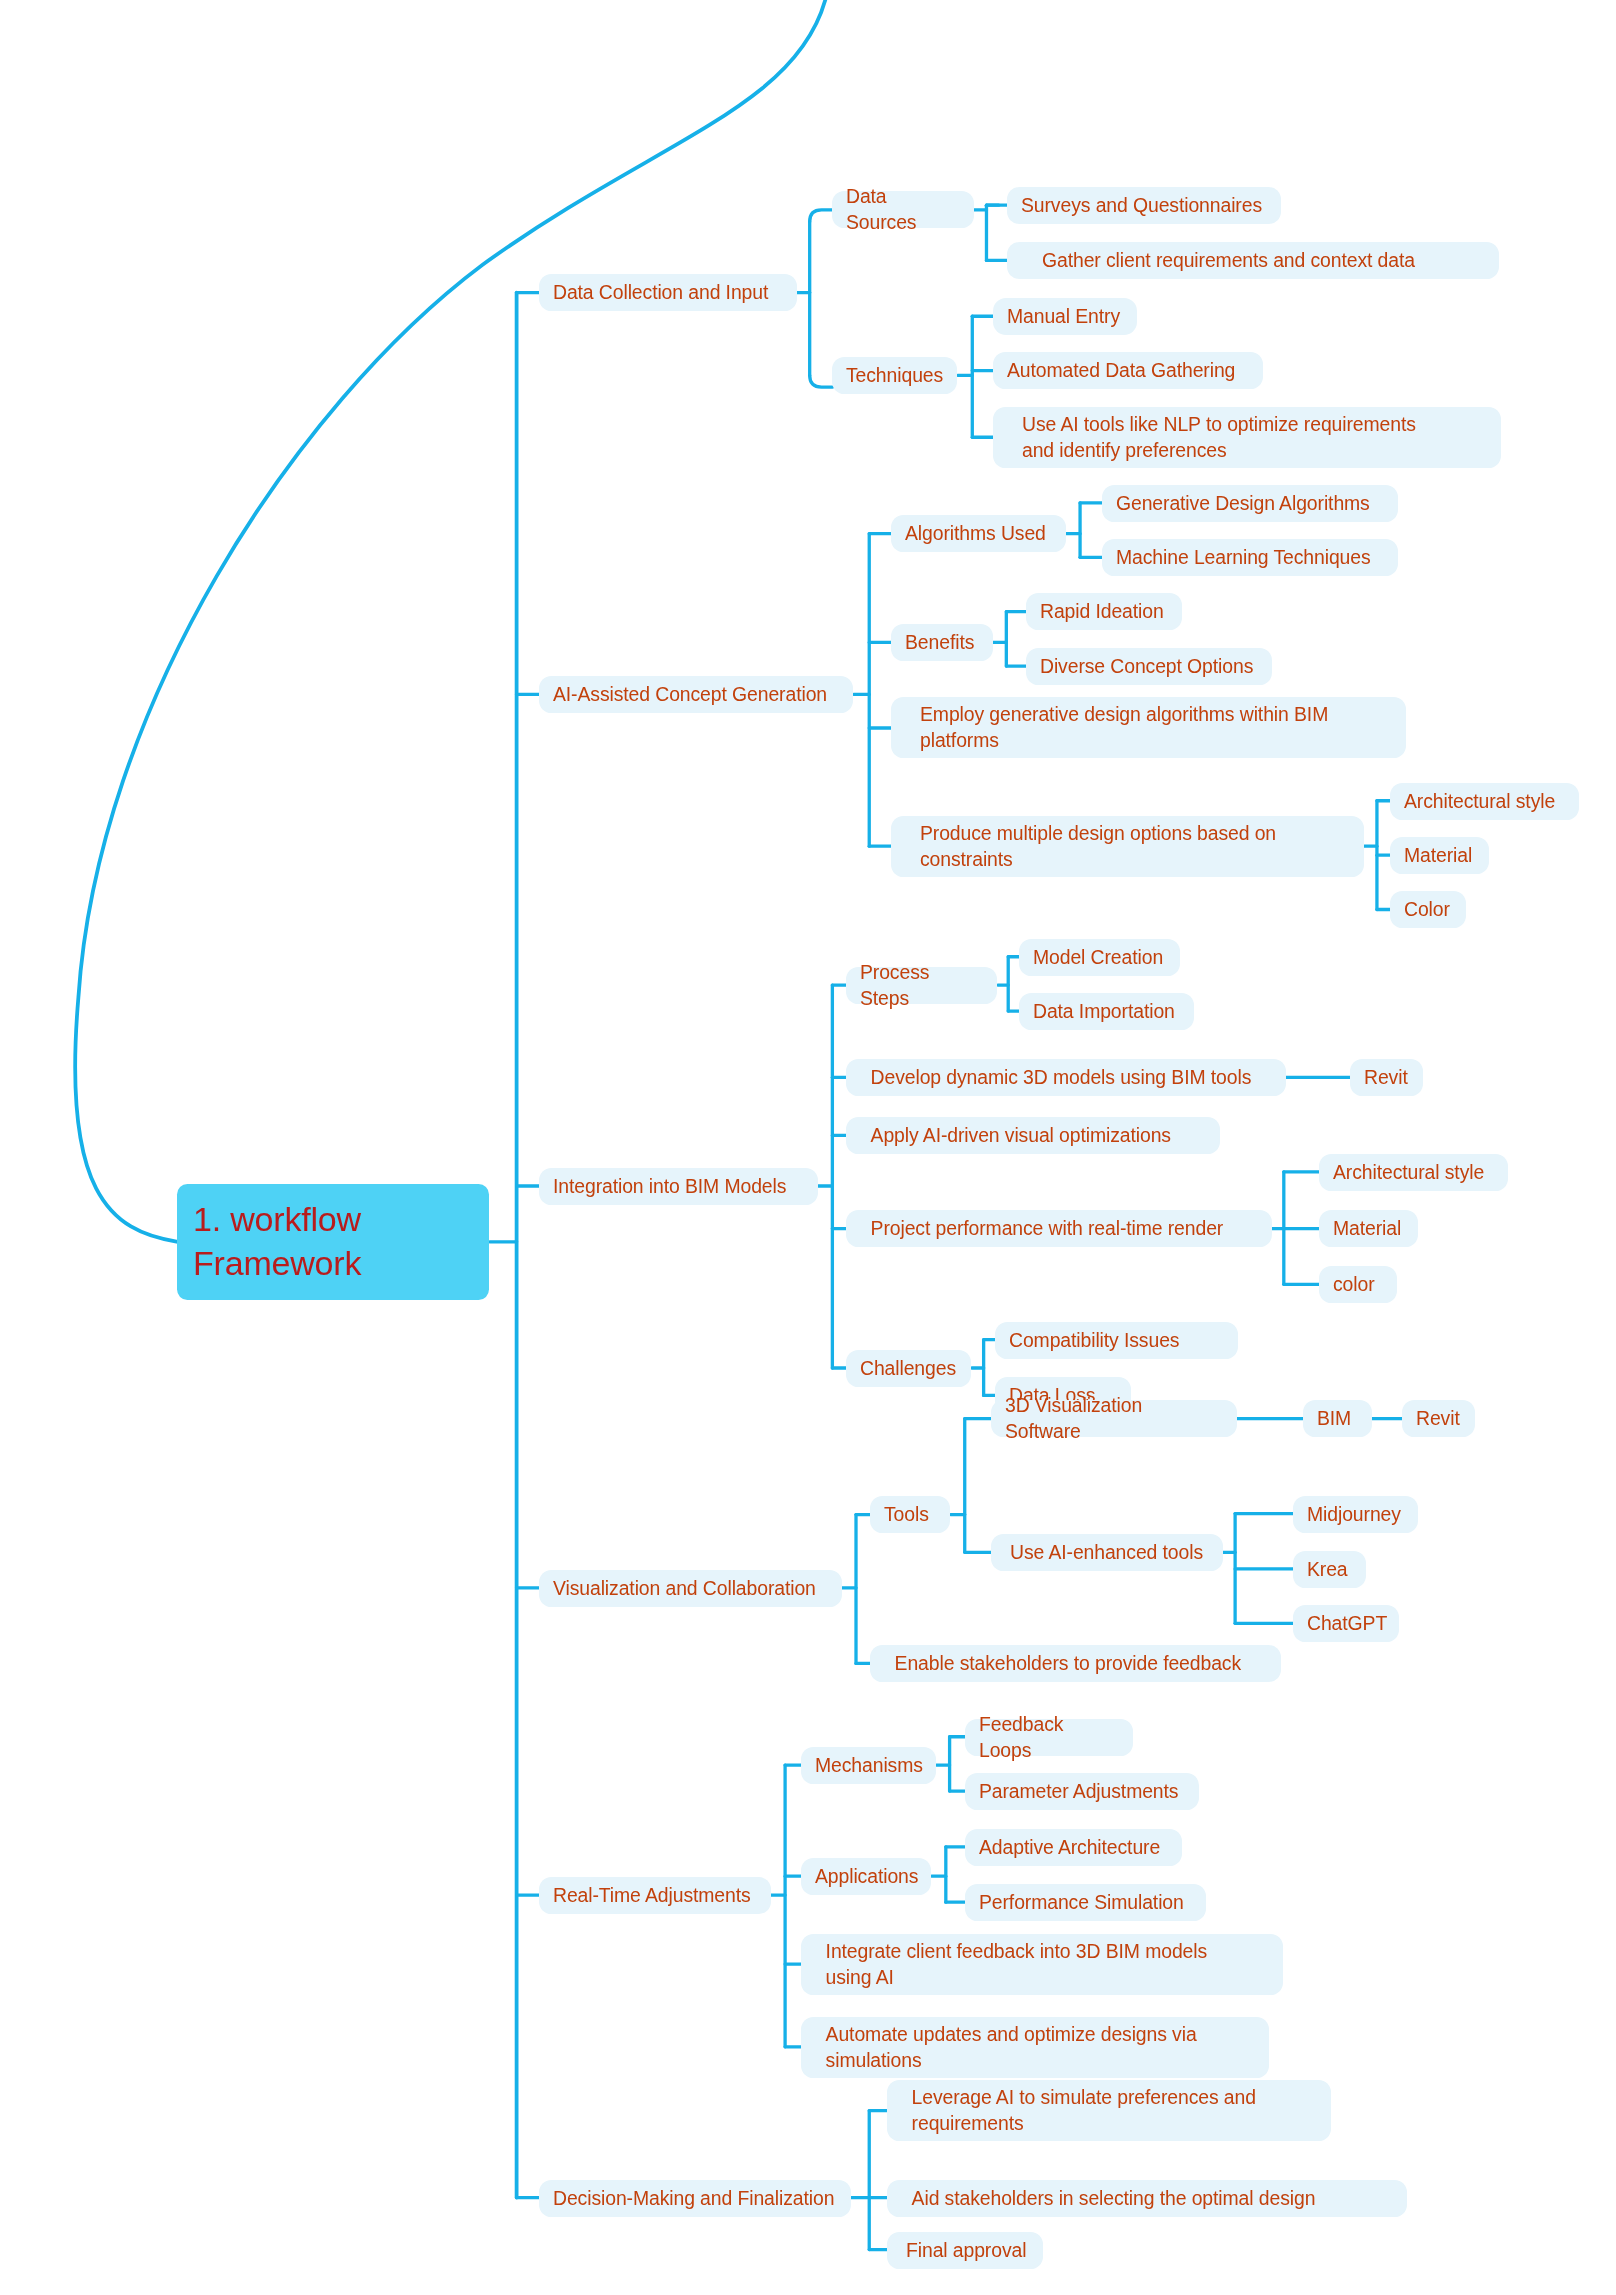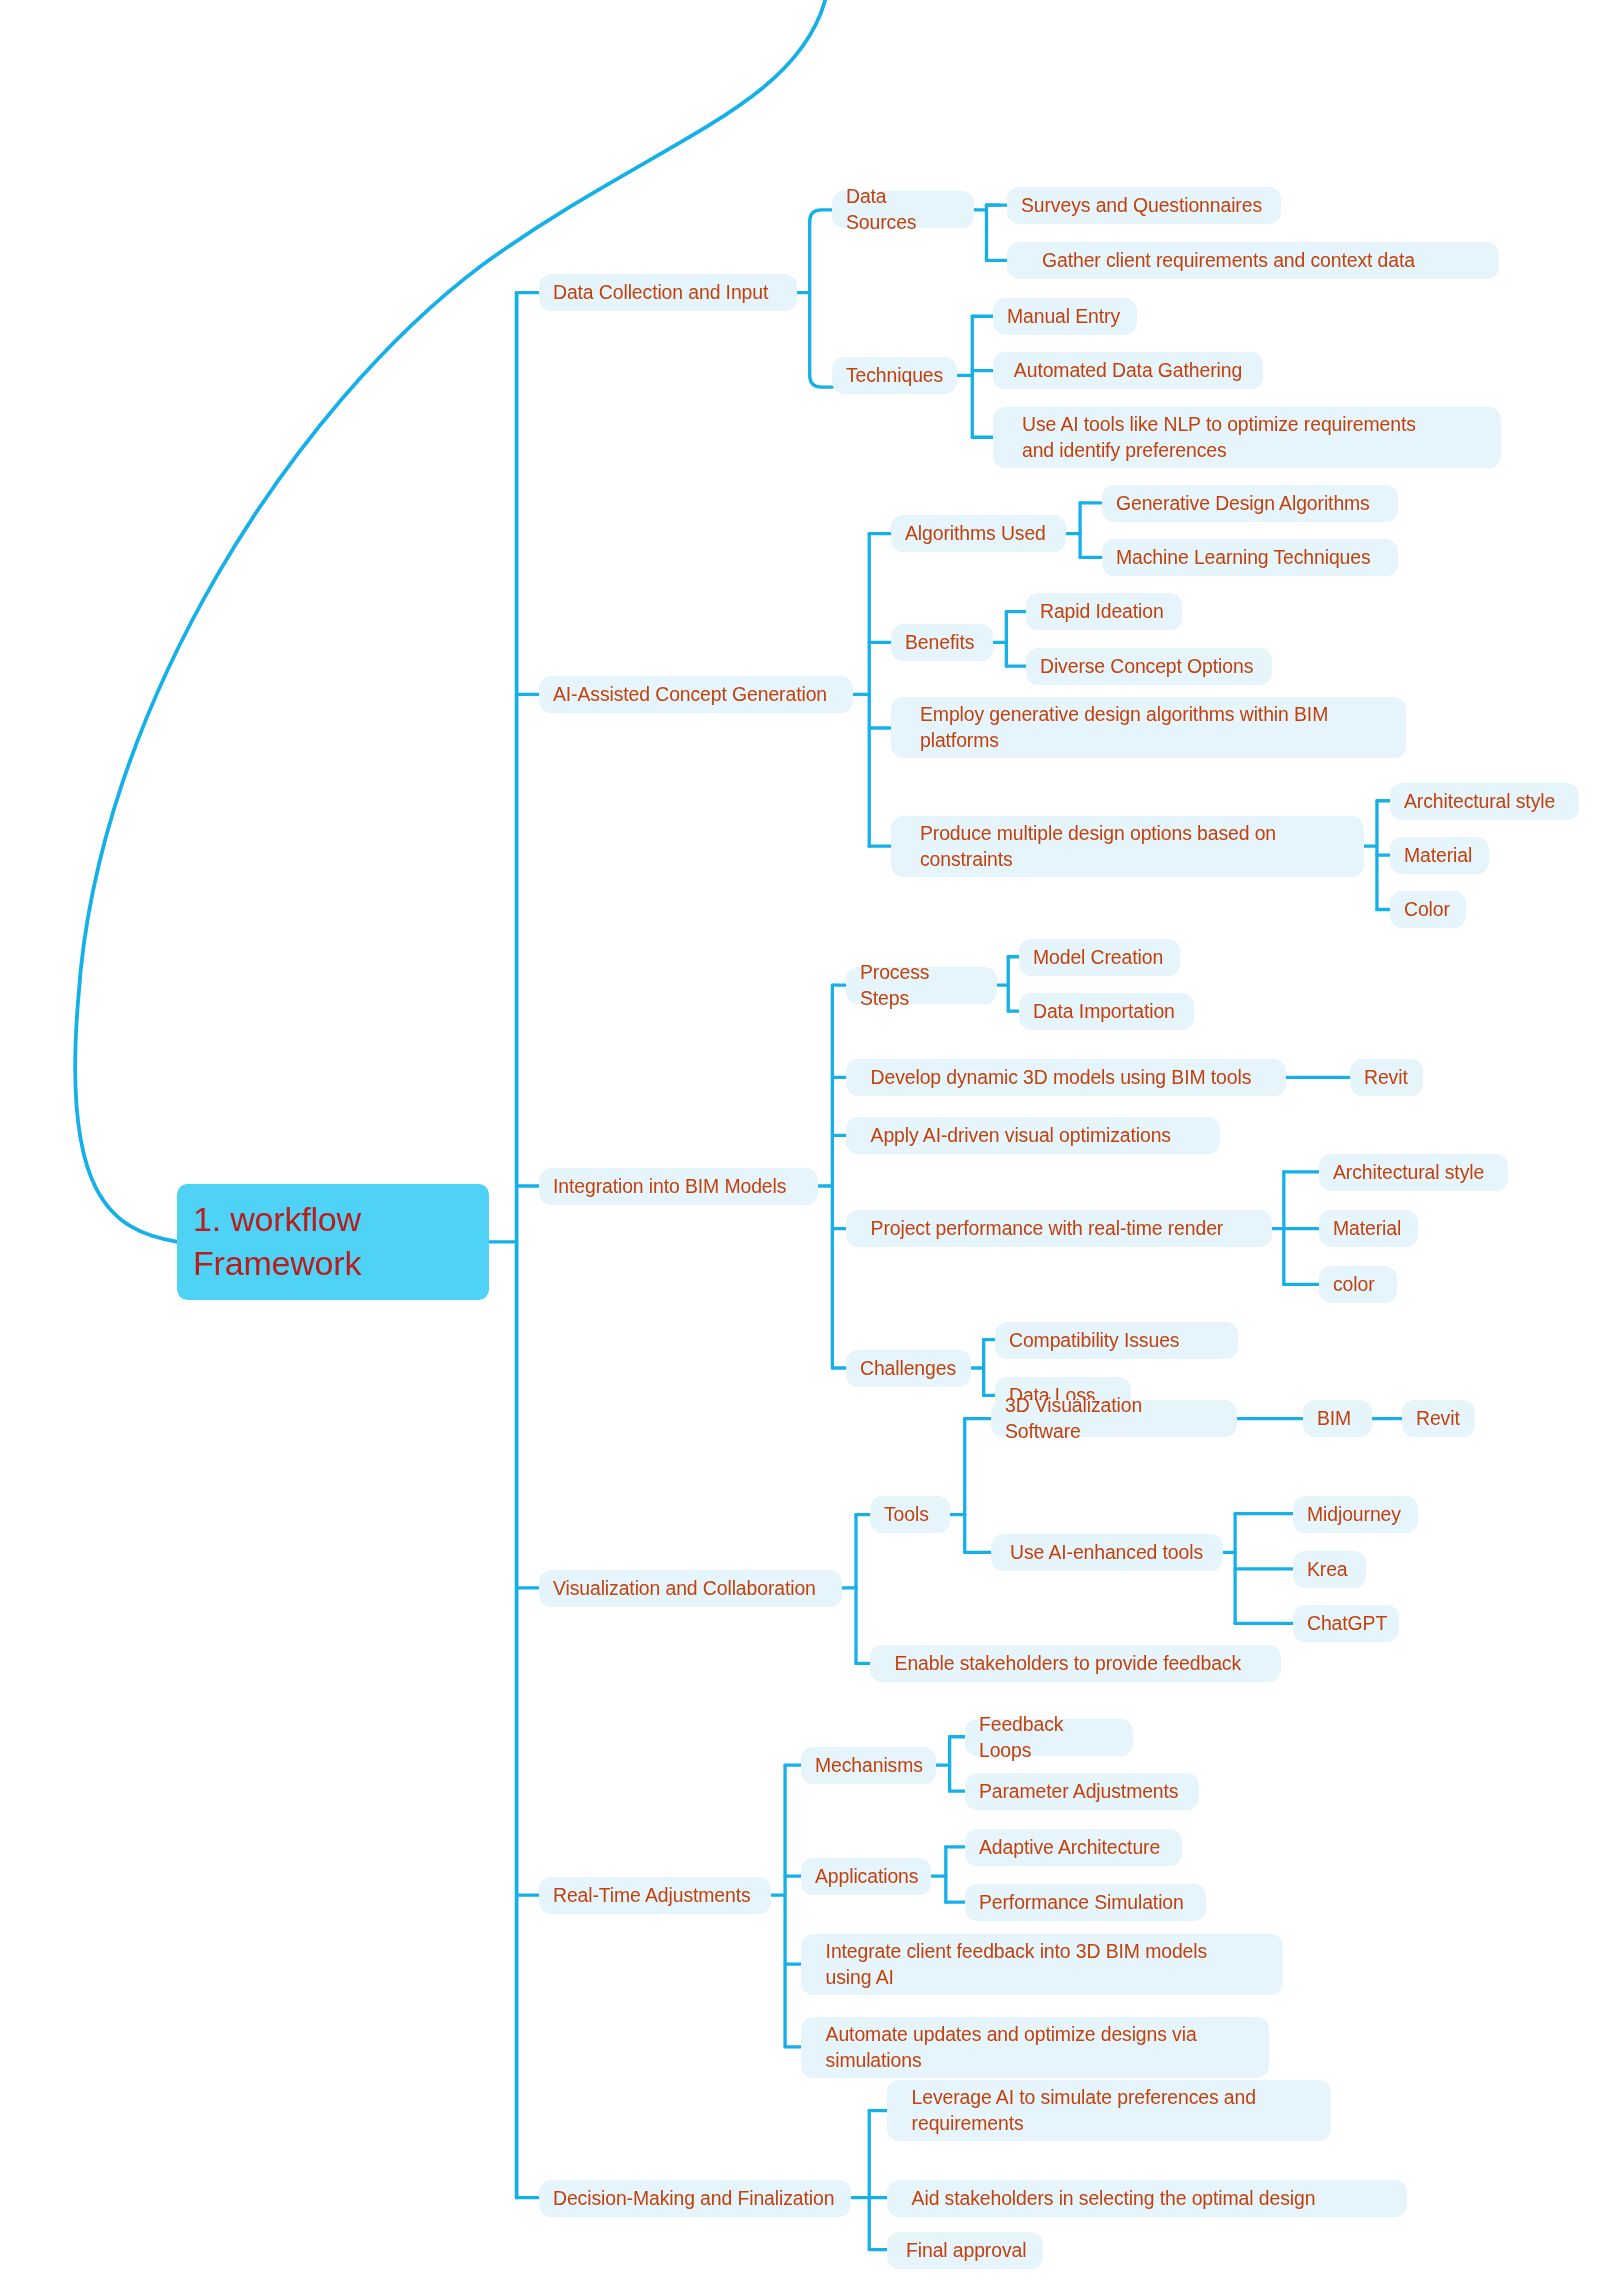--- a/index.html
+++ b/index.html
@@ -177,21 +177,21 @@
   <div class="node" style="left:832px;top:191px;width:142px;height:37px;">
     <span class="txt">Data Sources</span></div>
   <div class="node" style="left:1007px;top:187px;width:274px;height:37px;">
     <span class="txt">Surveys and Questionnaires</span></div>
   <div class="node" style="left:1007px;top:242px;width:492px;height:37px;padding-left:35px;">
     <span class="txt">Gather client requirements and context data</span></div>
   <div class="node" style="left:832px;top:357px;width:125px;height:37px;">
     <span class="txt">Techniques</span></div>
   <div class="node" style="left:993px;top:298px;width:144px;height:37px;border-radius:13px;">
     <span class="txt">Manual Entry</span></div>
-  <div class="node" style="left:993px;top:352px;width:270px;height:37px;text-align:center;">
+  <div class="node" style="left:993px;top:352px;width:270px;height:37px;">
     <span class="txt">Automated Data Gathering</span></div>
   <div class="node wrap" style="left:993px;top:407px;width:508px;height:61px;padding-left:29px;">
     <span class="txt">Use AI tools like NLP to optimize requirements
 and identify preferences</span></div>
 
   <div class="node" style="left:539px;top:676px;width:314px;height:37px;">
     <span class="txt">AI-Assisted Concept Generation</span></div>
   <div class="node" style="left:891px;top:515px;width:175px;height:37px;">
     <span class="txt">Algorithms Used</span></div>
   <div class="node" style="left:1102px;top:485px;width:296px;height:37px;">

